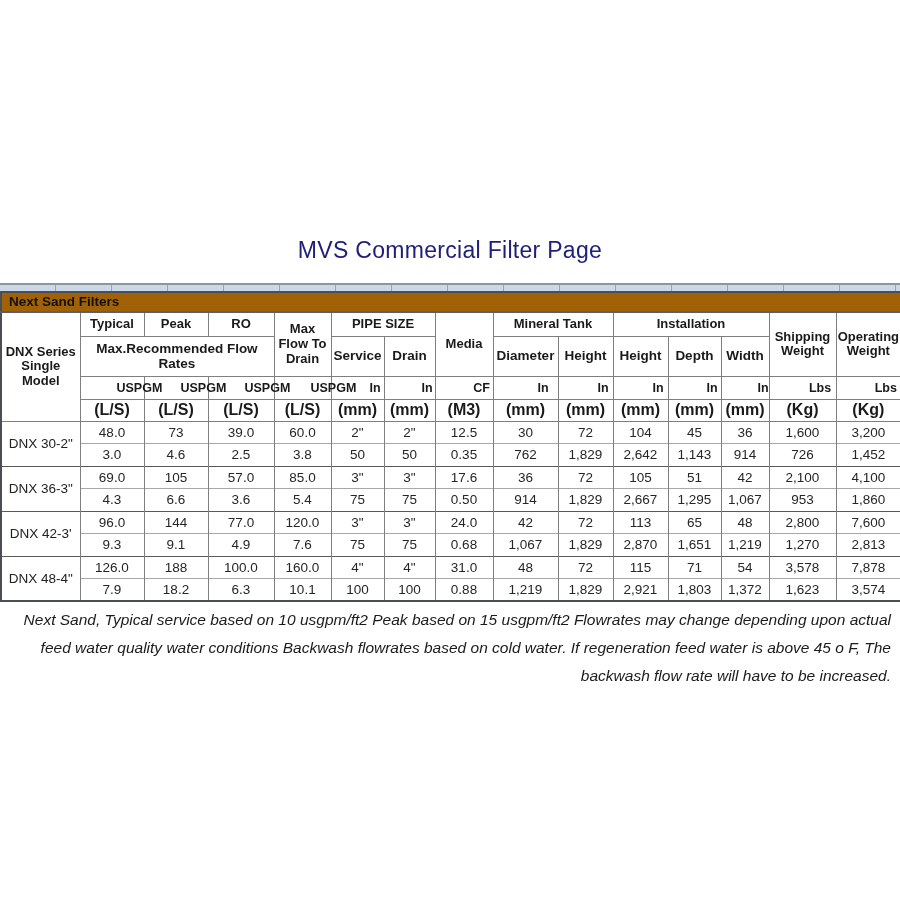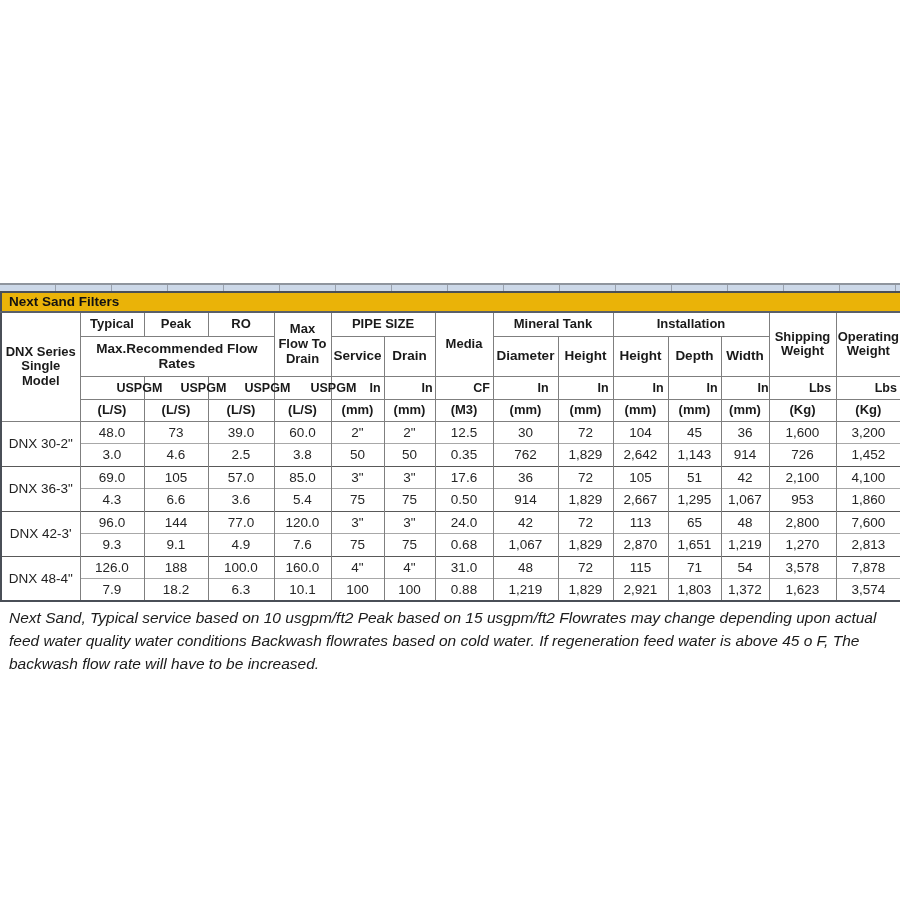--- a/index.html
+++ b/index.html
@@ -20,58 +20,59 @@
     background-color: #ccd8e8;
     background-image: repeating-linear-gradient(to right, transparent 0px, transparent 55px, #99a1ad 55px, #99a1ad 56px);
     border-top: 2px solid #8f959e;
   }
 
   table.spec {
     width: 900px; border-collapse: collapse; table-layout: fixed;
     border: 2px solid #4a4f57;
   }
   .caption-row td {
-    background: #eab308; color: #121212;
+    background: #a16207; color: #121212;
     font-weight: bold; font-size: 13.5px; text-align: left;
     padding: 1px 0 2px 7px; height: 18px;
     border-bottom: 2px solid #5a6069;
   }
   table.spec th {
     background: #ffffff; color: #1a1a1a;
     font-weight: bold; font-size: 13px; line-height: 1.12;
     text-align: center; vertical-align: middle;
     border: 1px solid #7f7f7f; padding: 1px 1px;
   }
   tr.r1 th { height: 24px; }
   tr.r2 th { height: 40px; font-size: 13.5px; margin-left: 36px; }
   tr.r3 th { height: 23px; font-size: 12.5px; padding-left: 36px; }
-  tr.r4 th { height: 22px; font-size: 13px; }
+  tr.r4 th { height: 22px; font-size: 16px; }
   th.model-h { font-size: 13px; }
 
   table.spec tbody td {
     background: #fff; color: #262626;
     font-size: 13.5px; text-align: center; vertical-align: middle;
     border-left: 1px solid #7f7f7f; border-right: 1px solid #7f7f7f;
     border-top: 1px solid #a8a8a8;
     height: 22.5px; padding: 0 2px;
   }
   table.spec tbody tr.group-start td { border-top: 1.7px solid #595959; }
   table.spec tbody td.model-cell { font-size: 13.5px; color: #222; }
 
   .footnote {
     position: absolute; top: 606px; left: 9px; width: 882px;
-    text-align: left; font-style: italic;
-    font-size: 15.5px; line-height: 23px; color: #1b1b1b;
+    text-align: right; font-style: italic;
+    font-size: 15.5px; line-height: 28px; color: #1b1b1b;
   }
 </style>
 </head>
 <body>
 
 <div class="page">
 
+  <div class="title">MVS Commercial Filter Page</div>
 
   <div class="table-area">
     <div class="top-strip"></div>
 
     <table class="spec">
       <colgroup>
         <col style="width:79px">
           <col style="width:64px">
           <col style="width:64px">
           <col style="width:66px">

